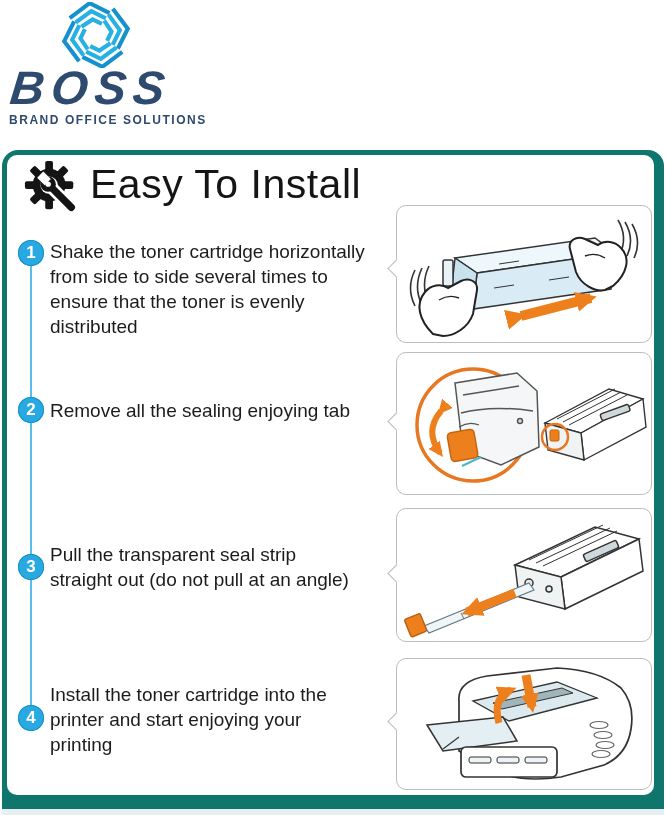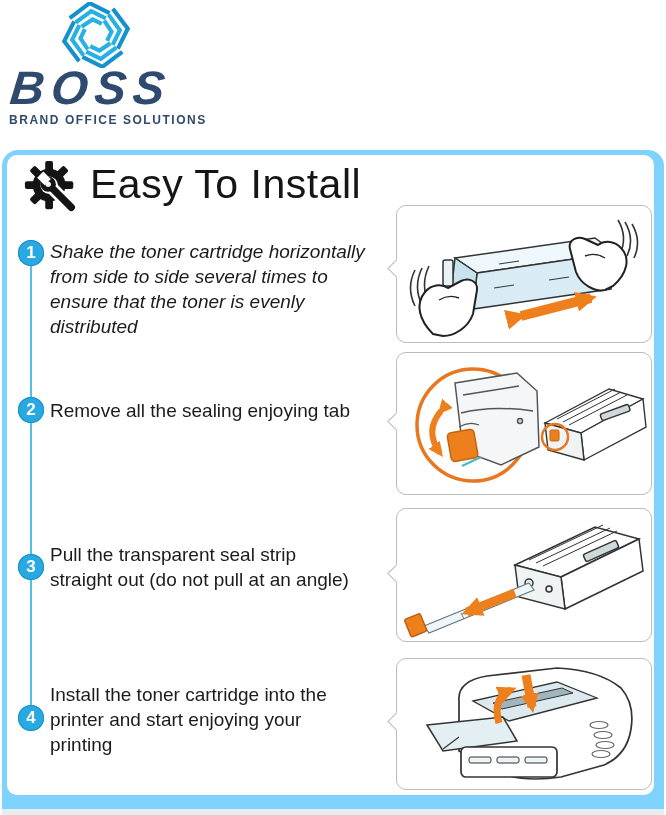--- a/index.html
+++ b/index.html
@@ -14,21 +14,21 @@
     position:absolute;left:8px;top:64px;font-size:47px;font-weight:bold;font-style:italic;
     letter-spacing:7px;color:#2e4a6e;transform:skewX(-6deg);transform-origin:left bottom;line-height:1;
   }
   .brand-tagline{
     position:absolute;left:9px;top:113px;font-size:12.5px;font-weight:bold;
     letter-spacing:1.6px;color:#2e4a6e;white-space:nowrap;transform:scaleX(.96);transform-origin:left;
   }
   
   .panel{
     position:absolute;left:2px;top:150px;width:662px;height:665px;
-    background:#7dd3fc;border-radius:16px 16px 0 0;
+    background:#0f766e;border-radius:16px 16px 0 0;
   }
   .panel-bottom-light{position:absolute;left:0;bottom:0;width:100%;height:6px;background:#e7eeef;}
   .panel-inner{
     position:absolute;left:5px;top:5px;right:10px;bottom:20px;
     background:#fff;border-radius:10px;
   }
   .install-header-icon{position:absolute;left:16px;top:4px;}
   .install-title{
     position:absolute;left:83px;top:0px;font-size:41px;color:#151515;
     letter-spacing:0.5px;line-height:58px;white-space:nowrap;
@@ -46,21 +46,21 @@
   .illus-box{
     position:absolute;left:389px;width:256px;background:#fff;
     border:1.5px solid #b9bdbe;border-radius:10px;box-sizing:border-box;
   }
   .illus-tail{
     position:absolute;left:-7.5px;width:12px;height:12px;background:#fff;
     border-left:1.5px solid #b9bdbe;border-bottom:1.5px solid #b9bdbe;
     transform:rotate(45deg);
   }
   .illus-box svg{display:block;margin:2px auto;}
-  #badge-1{top:85px;}  #text-1{top:84px;font-style:italic;}
+  #badge-1{top:85px;}  #text-1{top:84px;}
   #badge-2{top:242px;} #text-2{top:243px;}
   #badge-3{top:399px;} #text-3{top:387px;}
   #badge-4{top:550px;} #text-4{top:527px;}
   #box-1{top:50px;height:138px;}
   #box-2{top:197px;height:143px;}
   #box-3{top:353px;height:134px;}
   #box-4{top:503px;height:132px;}
   #box-1 .illus-tail{top:56px;} #box-2 .illus-tail{top:62px;}
   #box-3 .illus-tail{top:58px;} #box-4 .illus-tail{top:56px;}
 </style>

